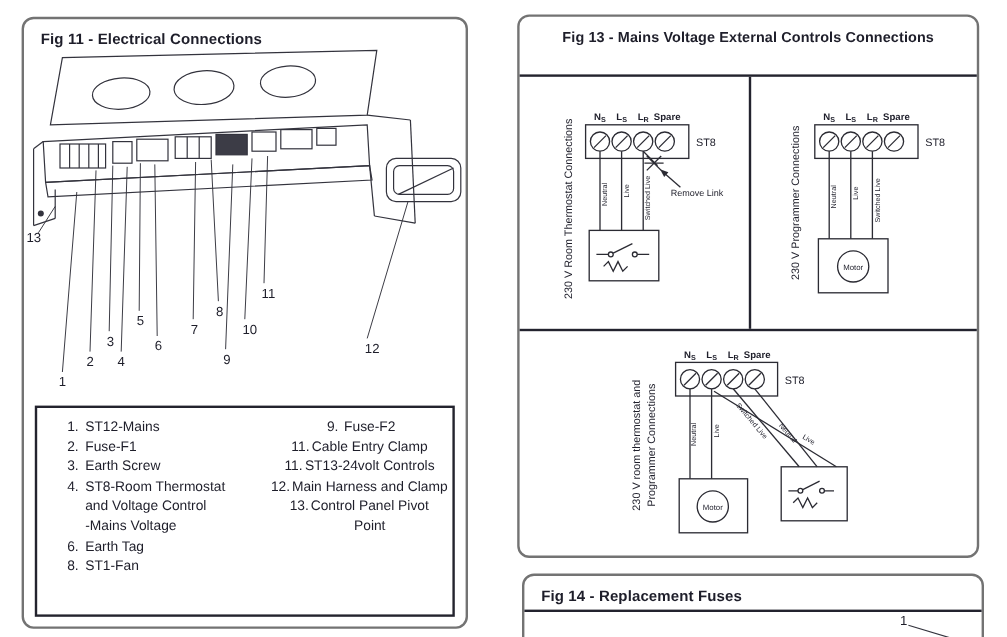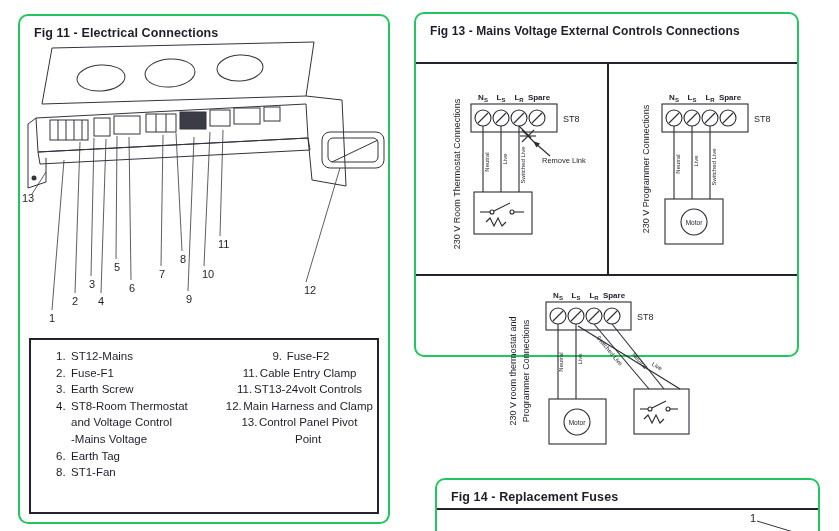--- a/index.html
+++ b/index.html
@@ -5,26 +5,26 @@
   * { margin:0; padding:0; box-sizing:border-box; }
   html,body { width:839px; height:531px; overflow:hidden; }
   body {
     position:relative;
     background:#ffffff;
     font-family:"Liberation Sans", sans-serif;
     color:#1e1e2a;
   }
   .panel {
     position:absolute;
-    border:2px solid #22c55e;
+    border:2px solid #737373;
     border-radius:10px;
     background:#fff;
   }
   .fig11 { left:18px; top:14px;  width:372px; height:510px; }
-  .fig13 { left:414px; top:12px; width:385px; height:345px; }
+  .fig13 { left:431px; top:12px; width:385px; height:453px;text-align:center; }
   .fig14 { left:435px; top:478px; width:385px; height:70px; }
   .panel-title {
     font-size:12.5px; font-weight:bold; padding:10px 14px 0 14px;
     letter-spacing:.1px; white-space:nowrap;
   }
   .fig13 .panel-title { font-size:12px; }
 
   
   .drawing { position:absolute; top:22px; left:0; }
   .drawing line,.drawing polyline,.drawing polygon,.drawing rect,.drawing ellipse {

